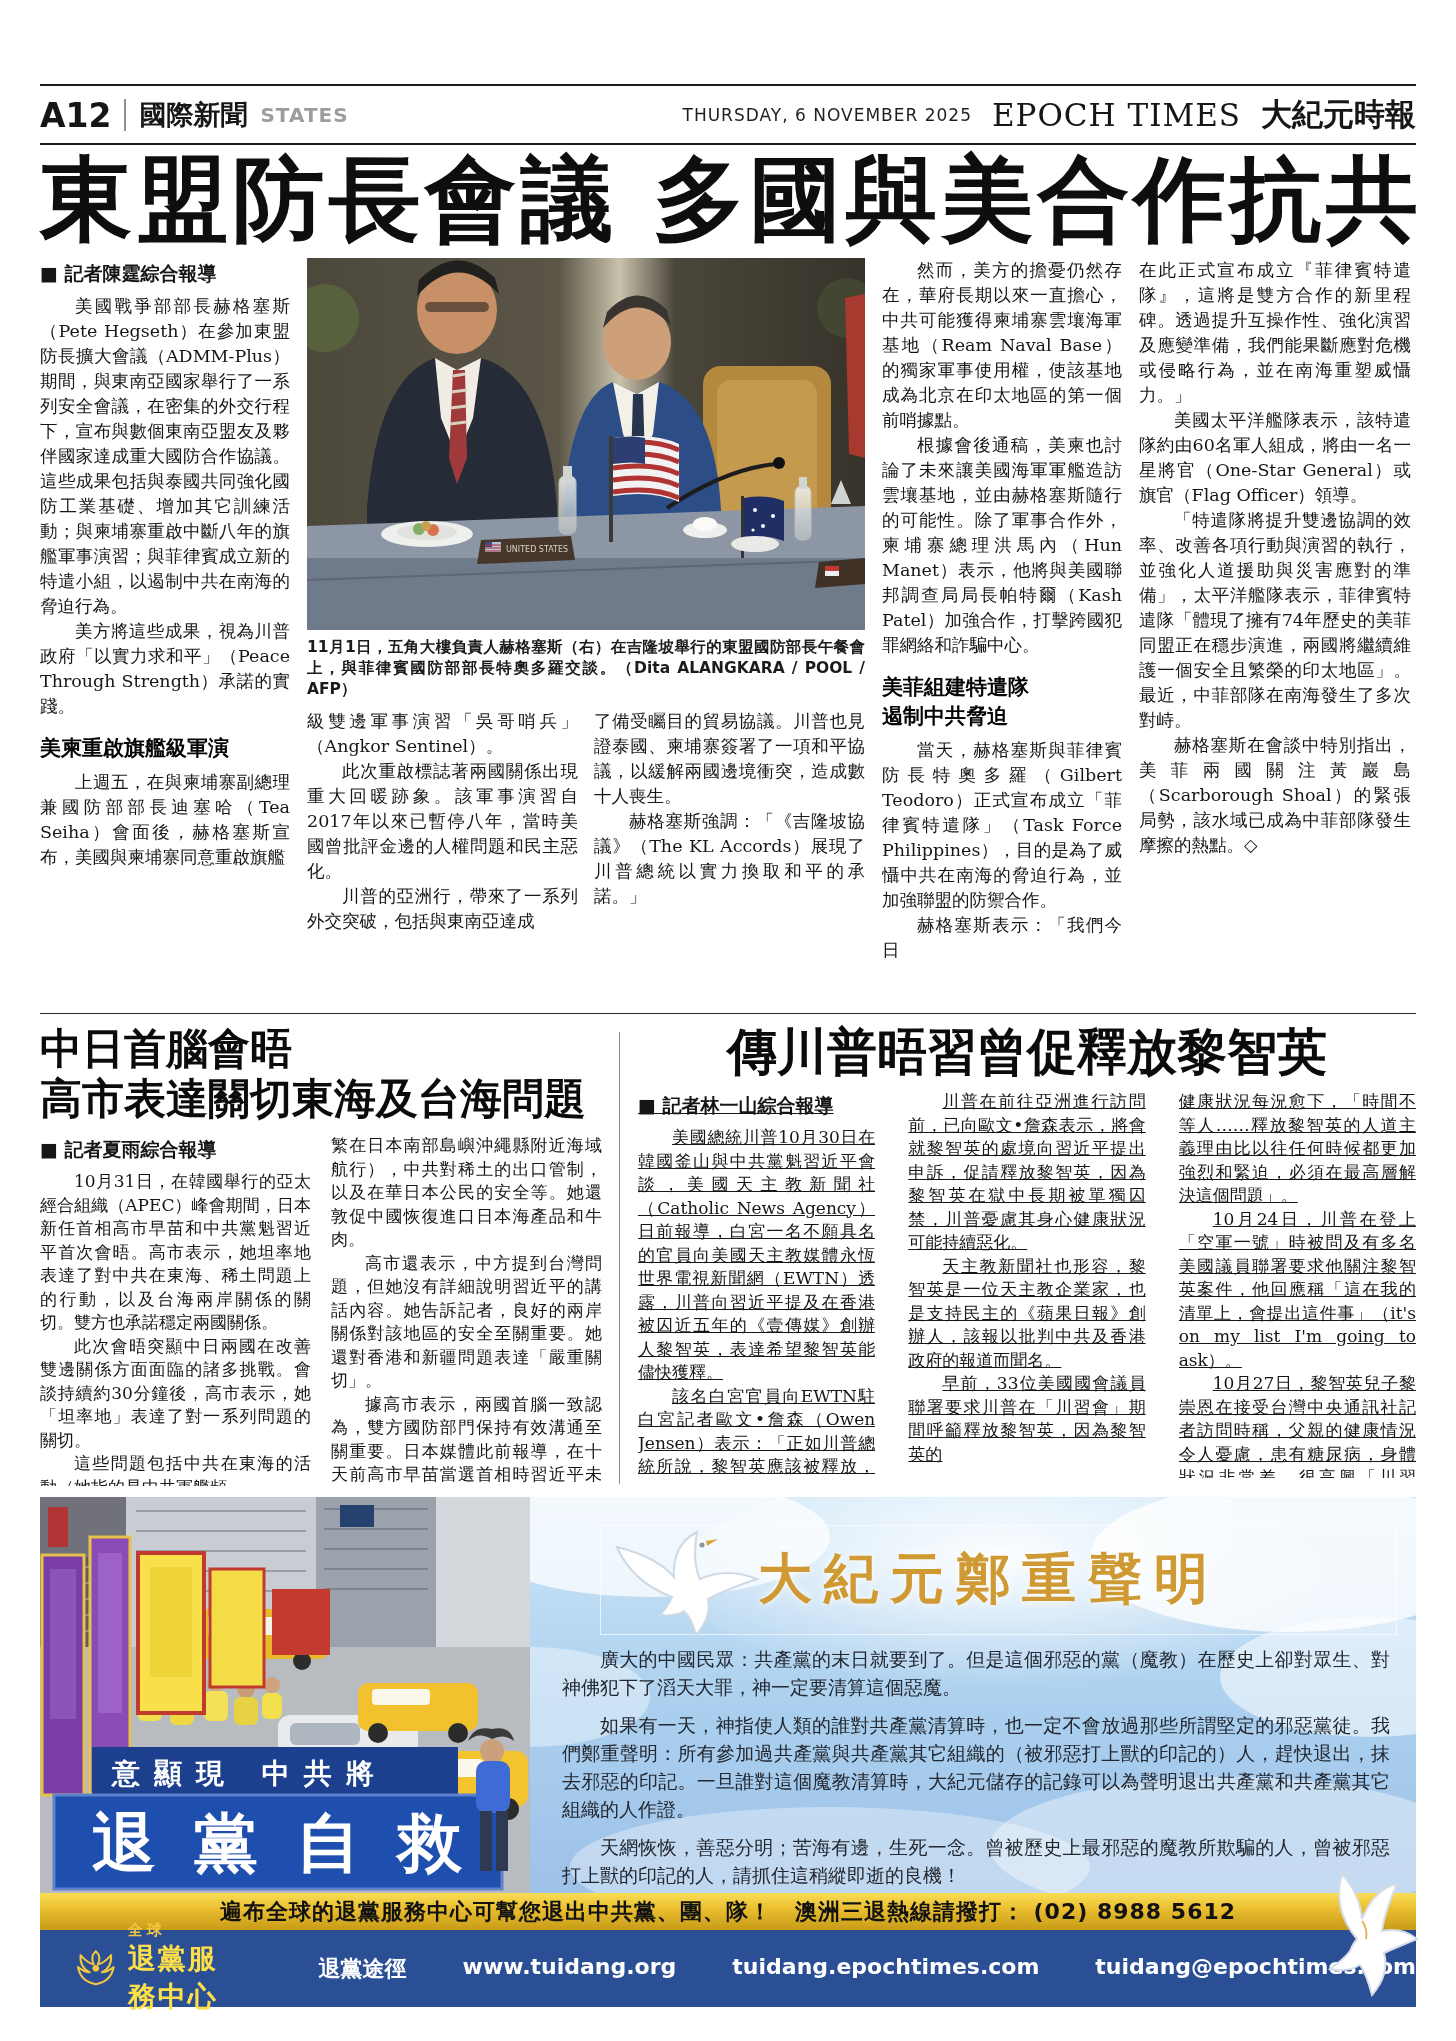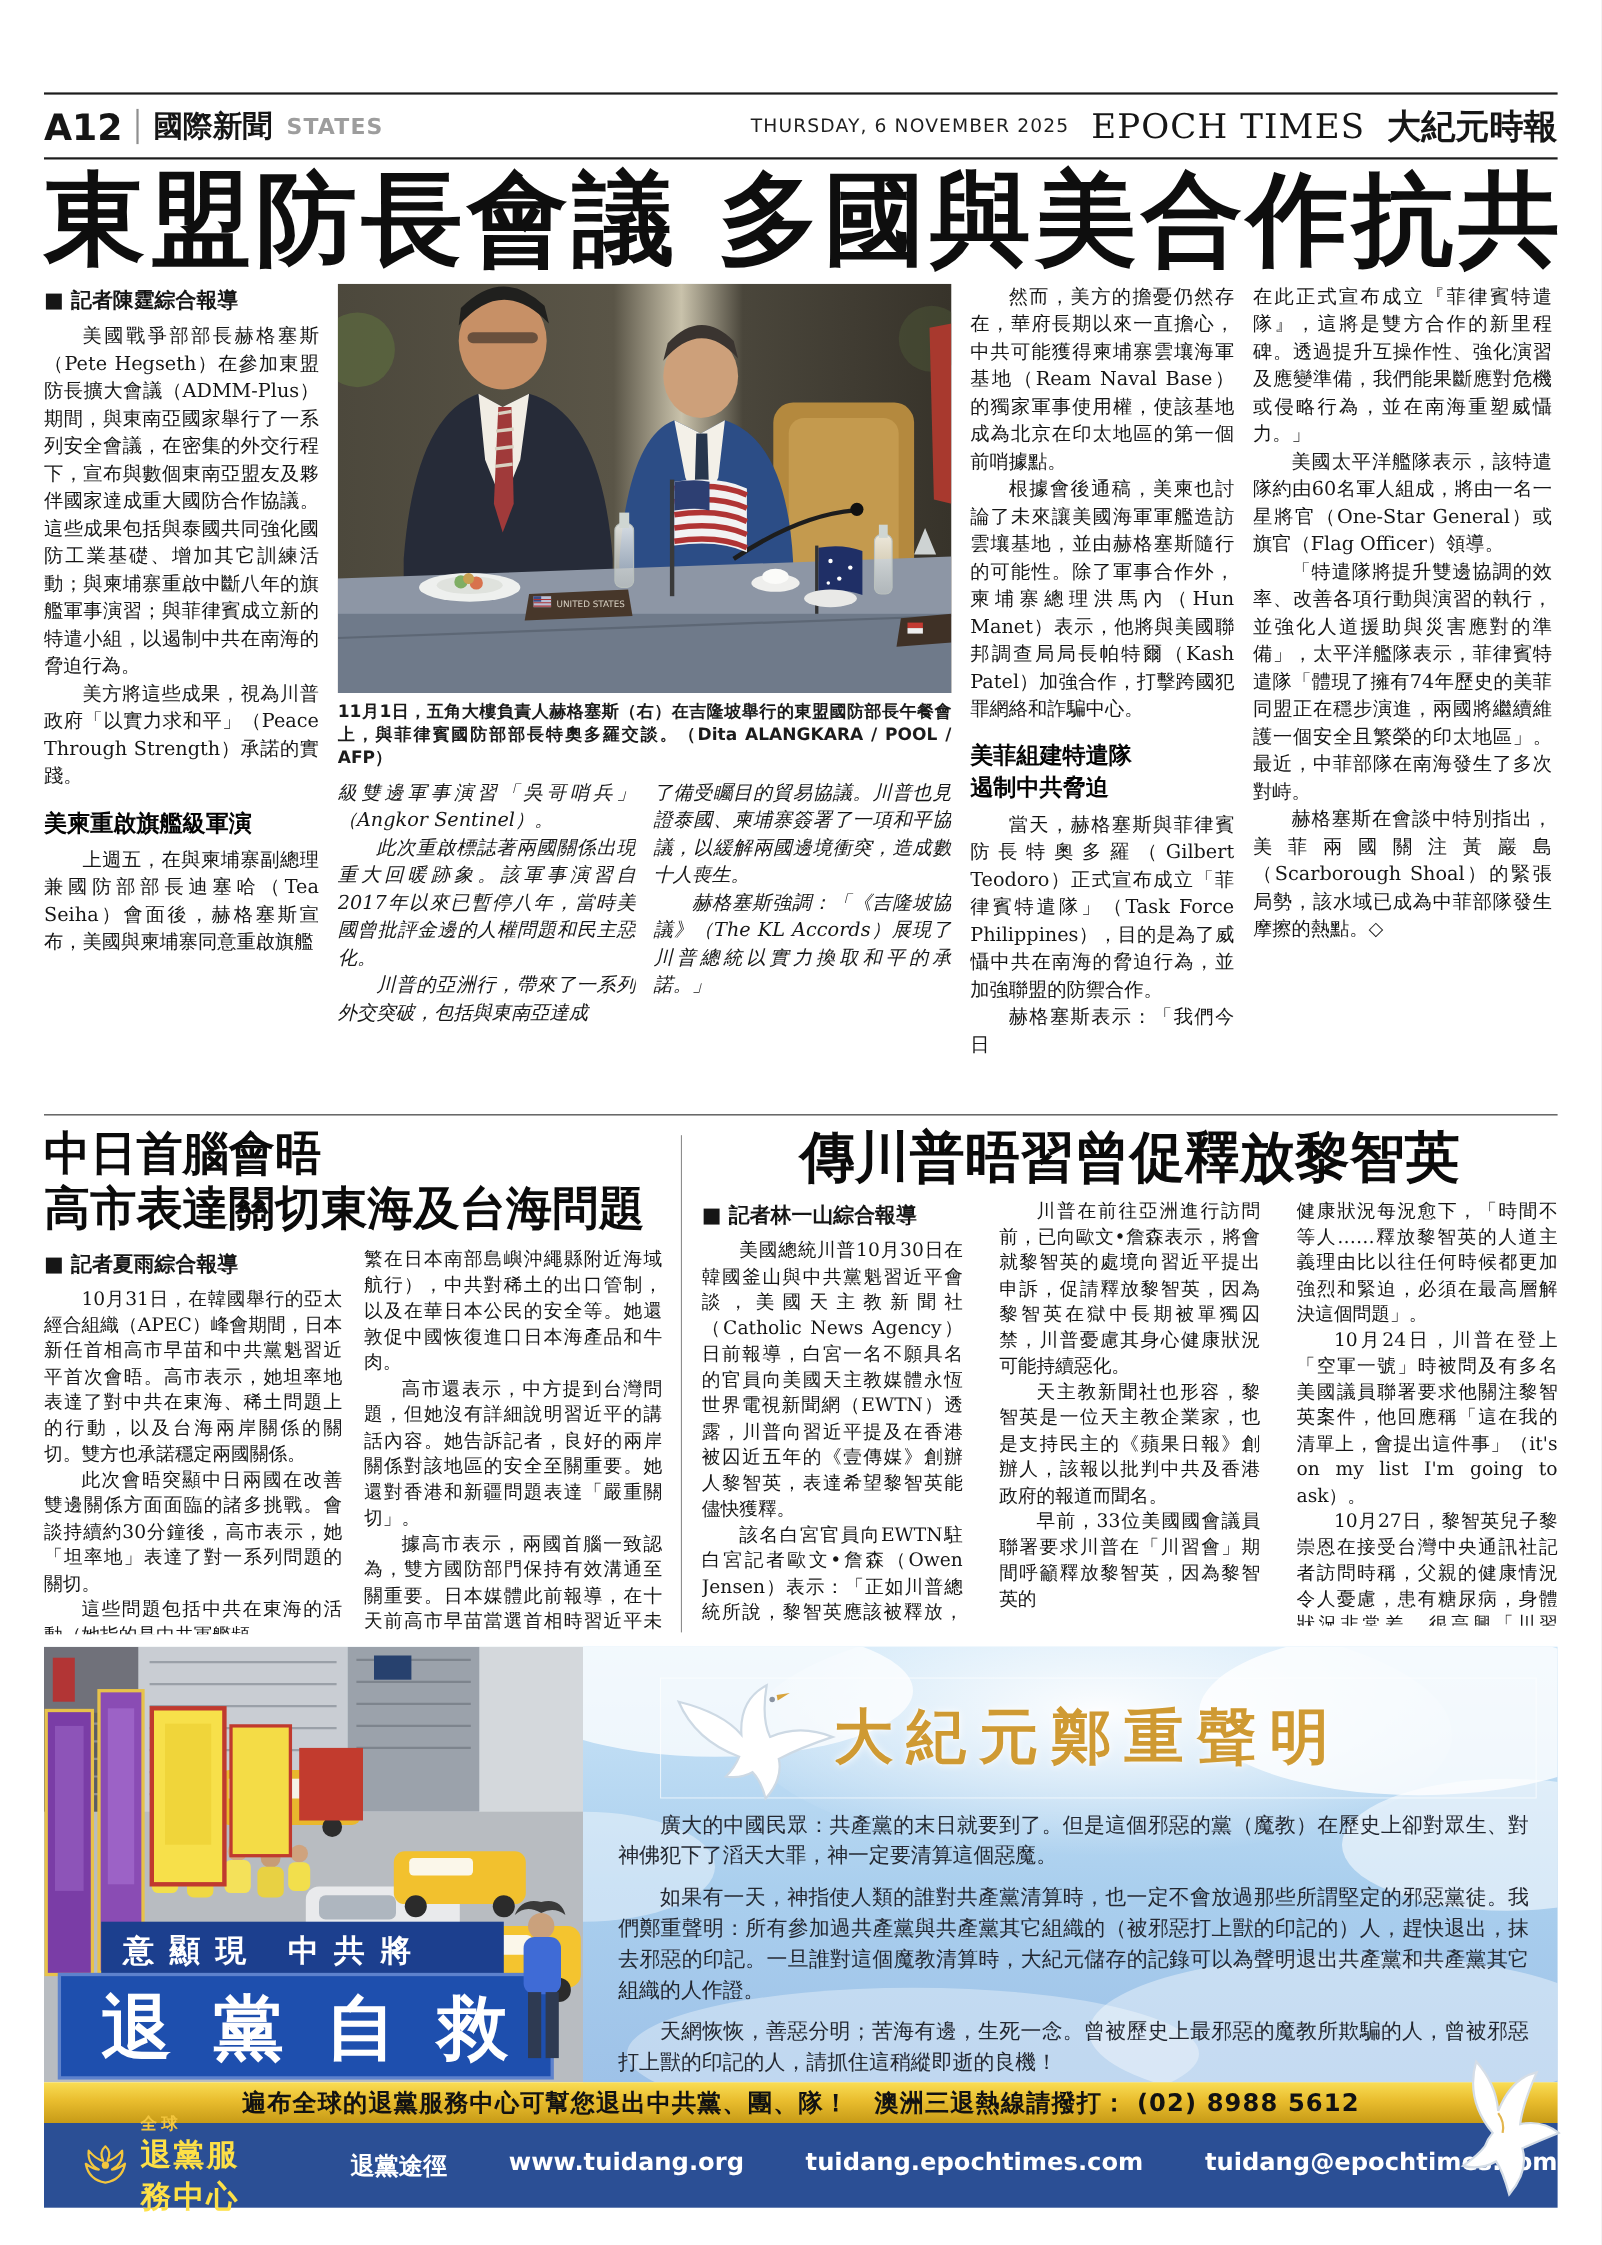--- a/index.html
+++ b/index.html
@@ -25,34 +25,34 @@
   .lead-body{position:absolute;left:40px;top:258px;width:1376px;height:750px;display:flex;gap:17px;
       font:17.5px/25px "DejaVu Serif",serif;text-align:justify;}
   .ncol{overflow:hidden;}
   .c1{width:250px;} .midc{width:558px;} .c4{width:240px;} .c5{width:272px;}
   .byline{font:700 19px/26px "DejaVu Sans",sans-serif;margin:2px 0 8px;text-align:left;}
   .subhead{font:800 21px/27px "DejaVu Sans",sans-serif;margin:16px 0 8px;text-align:left;color:#050505;}
   .bp{margin:0;text-indent:2em;}
   .bp.cont{text-indent:0;}
   .photo{position:relative;width:558px;height:372px;background:#4d4a40;overflow:hidden;}
   .caption{font:700 15.5px/21px "DejaVu Sans",sans-serif;margin:7px 0 9px;color:#1b1b1b;}
-  .subcols{display:flex;gap:16px;font-style:italic;}
+  .subcols{display:flex;gap:16px;}
   .subcols .sc{width:271px;height:282px;overflow:hidden;}
   
   .rule-c{position:absolute;left:40px;width:1376px;top:1013px;border-top:1.5px solid #2a2a2a;}
   .vrule{position:absolute;left:619px;top:1032px;height:452px;border-left:1px solid #8d8d8d;}
   
   .sec2{position:absolute;left:40px;top:1024px;width:562px;height:462px;overflow:hidden;}
   .sec2 .hl{font:900 42px/50px "DejaVu Sans",sans-serif;color:#0b0b0b;letter-spacing:0;}
   .sec2-cols{display:flex;gap:20px;margin-top:10px;font:17px/23.5px "DejaVu Serif",serif;text-align:justify;}
   .sec2-cols .col{width:271px;height:352px;overflow:hidden;}
   
   .sec3{position:absolute;left:638px;top:1024px;width:778px;height:462px;overflow:hidden;}
   .sec3 .hl{font:900 50px/56px "DejaVu Sans",sans-serif;text-align:center;color:#0b0b0b;margin:0 0 10px;}
-  .sec3-cols{display:flex;gap:33px;font:17px/23.5px "DejaVu Serif",serif;text-align:justify;}
+  .sec3-cols{display:flex;gap:33px;font:17px/23.5px "DejaVu Serif",serif;text-align:justify;text-decoration:underline;}
   .sec3-cols .col{width:247px;height:388px;overflow:hidden;}
   
   .ad{position:absolute;left:40px;top:1497px;width:1376px;height:510px;}
   .parade{position:absolute;left:0;top:0;width:490px;height:396px;overflow:hidden;background:#dfe6ec;}
   .statement{position:absolute;left:490px;top:0;width:886px;height:396px;overflow:hidden;
       background:linear-gradient(180deg,#cde6f8 0%,#aacfee 55%,#9ec2e8 100%);}
   .st-frame{position:absolute;left:70px;top:28px;width:795px;height:108px;border:1px solid rgba(255,255,255,.65);}
   .st-title{position:absolute;left:228px;top:46px;font:900 54px "DejaVu Serif",serif;color:#cf9a33;
       letter-spacing:12px;text-shadow:0 0 8px rgba(255,255,255,.95),0 0 2px rgba(255,255,255,.9);}
   .st-paras{position:absolute;left:32px;width:828px;top:148px;font:19px/28px "DejaVu Serif",serif;color:#232730;}

